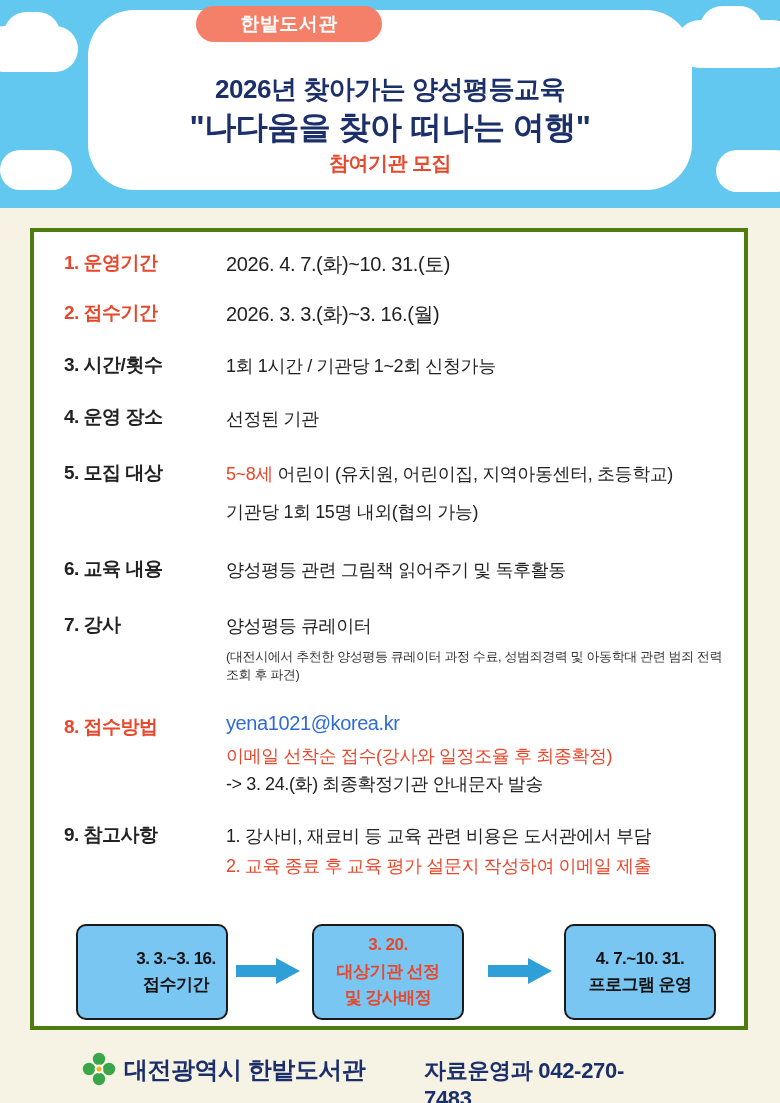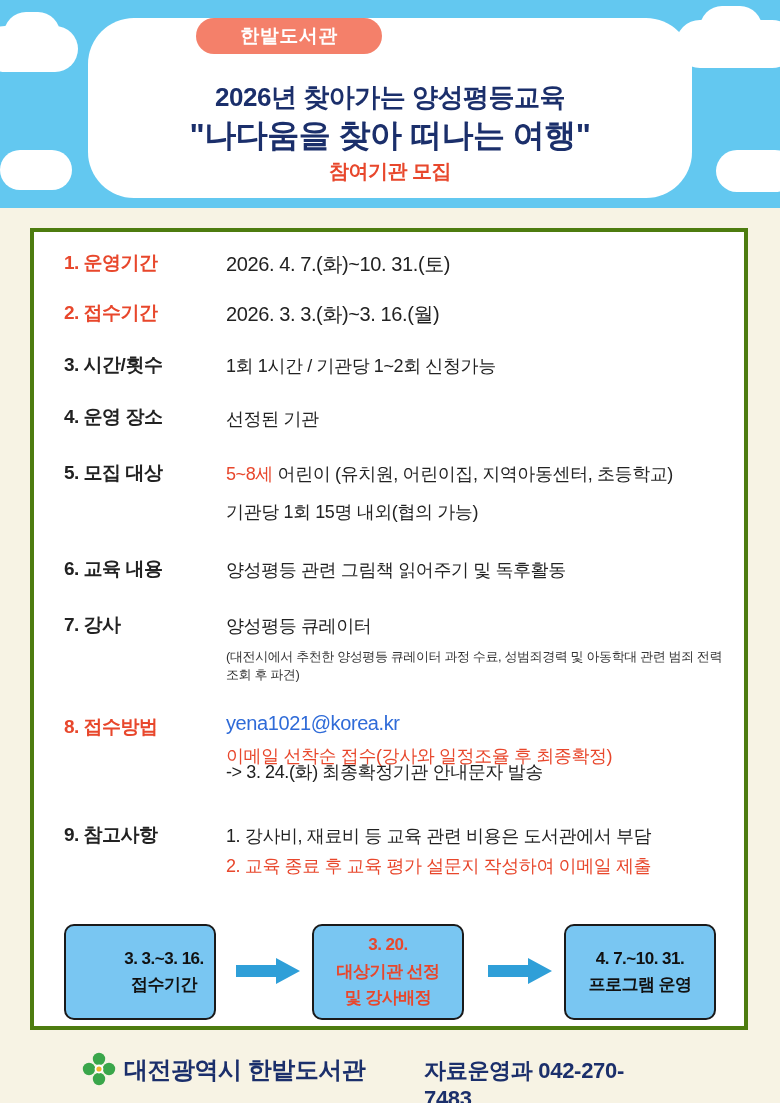--- a/index.html
+++ b/index.html
@@ -32,31 +32,31 @@
   .cloud.c1 { left: -18px; top: 26px; width: 96px; height: 46px; }
   .cloud.c1b { left: 4px; top: 12px; width: 56px; height: 44px; border-radius: 30px; }
   .cloud.c2 { left: 676px; top: 20px; width: 120px; height: 48px; }
   .cloud.c2b { left: 700px; top: 6px; width: 62px; height: 44px; border-radius: 30px; }
   .cloud.c3 { left: 0px; top: 150px; width: 72px; height: 40px; }
   .cloud.c4 { left: 716px; top: 150px; width: 80px; height: 42px; }
 
   
   .title-card {
     position: absolute;
-    left: 88px; top: 18px;
+    left: 88px; top: 10px;
     width: 604px;
     height: 180px;
     background: #ffffff;
     border-radius: 46px;
     box-sizing: border-box;
     text-align: center;
   }
   .library-pill {
     position: absolute;
-    left: 196px; top: 18px;
+    left: 196px; top: 6px;
     width: 186px; height: 36px;
     background: #f4806a;
     border-radius: 18px;
     color: #ffffff;
     font-size: 19px;
     font-weight: bold;
     line-height: 36px;
     text-align: center;
     letter-spacing: 0.5px;
   }
@@ -152,21 +152,21 @@
     font-size: 17px;
     font-weight: bold;
     color: #111111;
     letter-spacing: -0.5px;
     display: flex;
     flex-direction: column;
     align-items: center;
     justify-content: center;
     line-height: 1.55;
   }
-  .fbox.b1 { left: 0px; padding-left: 48px; }
+  .fbox.b1 { left: 12px; padding-left: 48px; }
   .fbox.b2 { left: 248px; color: #e8472c; }
   .fbox.b3 { left: 500px; }
   .fbox .ln { display: block; }
   .arrow {
     position: absolute;
     top: 34px;
     width: 64px;
     height: 26px;
   }
   .arrow.a1 { left: 172px; }
@@ -260,21 +260,21 @@
   <div class="row" style="top:380px;">
     <div class="label">7. 강사</div>
     <div class="value" style="top:2px;">양성평등 큐레이터</div>
     <div class="value small" style="top:36px; width:500px;">(대전시에서 추천한 양성평등 큐레이터 과정 수료, 성범죄경력 및 아동학대 관련 범죄 전력 조회 후 파견)</div>
   </div>
 
   <div class="row" style="top:482px;">
     <div class="label orange">8. 접수방법</div>
     <div class="value mail" style="top:-2px;text-align:right;">yena1021@korea.kr</div>
     <div class="value orange" style="top:30px;">이메일 선착순 접수(강사와 일정조율 후 최종확정)</div>
-    <div class="value" style="top:46px;">-&gt; 3. 24.(화) 최종확정기관 안내문자 발송</div>
+    <div class="value" style="top:58px;">-&gt; 3. 24.(화) 최종확정기관 안내문자 발송</div>
   </div>
 
   <div class="row" style="top:590px;">
     <div class="label">9. 참고사항</div>
     <div class="value" style="top:2px;">1. 강사비, 재료비 등 교육 관련 비용은 도서관에서 부담</div>
     <div class="value orange" style="top:32px;">2. 교육 종료 후 교육 평가 설문지 작성하여 이메일 제출</div>
   </div>
 
   <div class="flow">
     <div class="fbox b1">

